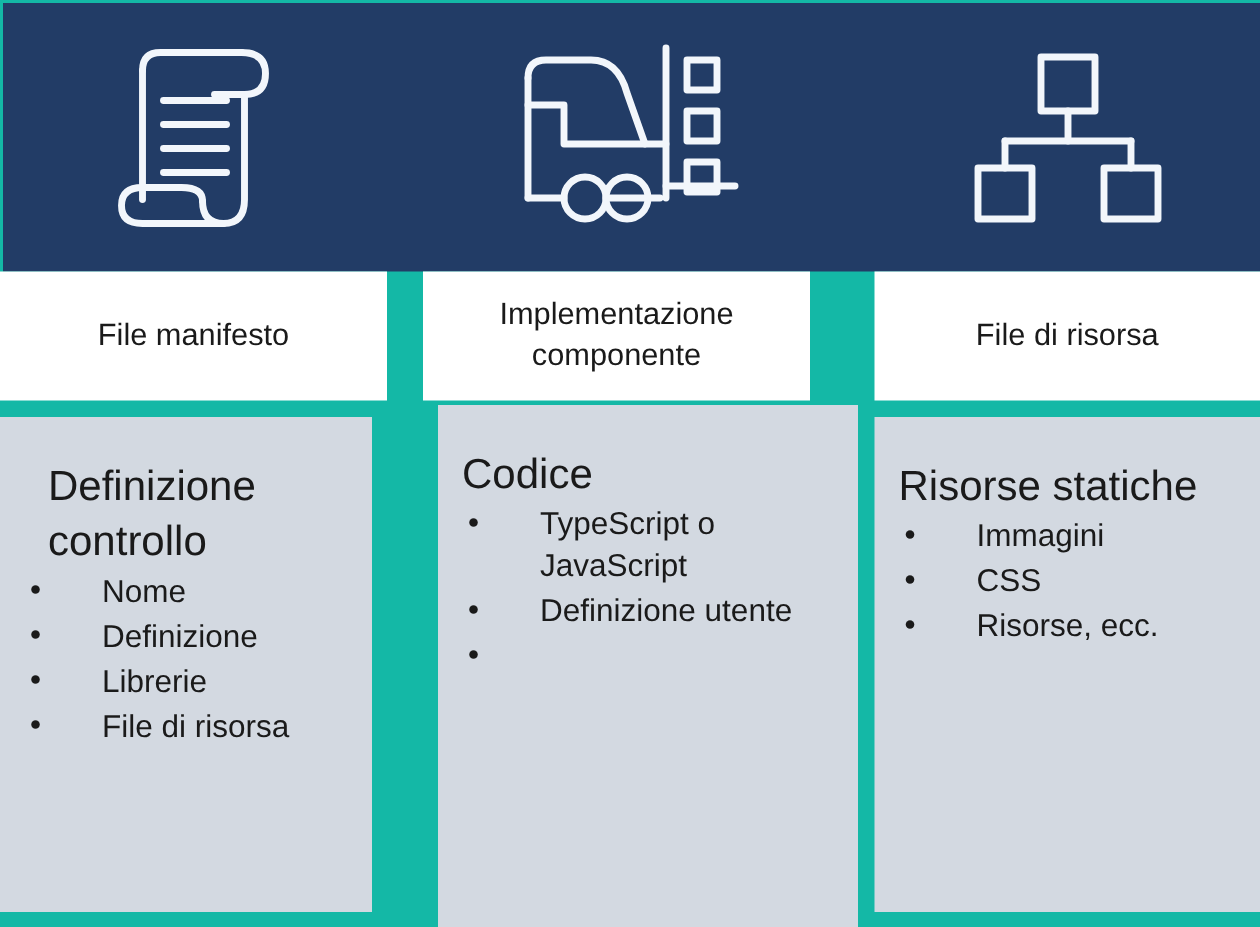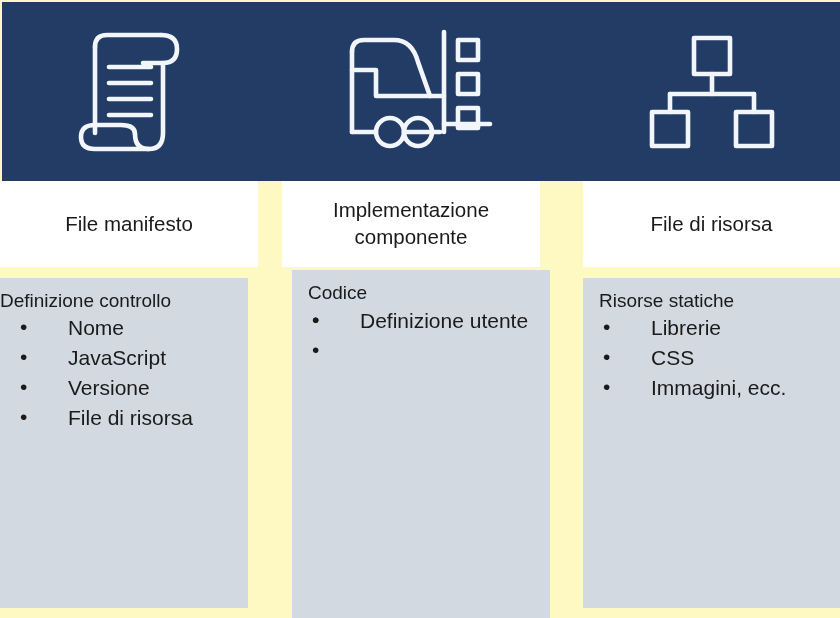--- a/index.html
+++ b/index.html
@@ -3,21 +3,21 @@
 <meta charset="utf-8">
 <style>
   html,body{margin:0;padding:0;}
   body{
     width:840px;height:618px;
     background:#ffffff;
     font-family:"Liberation Sans", sans-serif;
     overflow:hidden;
     position:relative;
   }
-  .stage{position:absolute;left:0;top:0;width:840px;height:618px;background:#fef9c3;}
+  .stage{position:absolute;left:0;top:0;width:840px;height:618px;background:#14b8a6;}
 
   
   .header-band{
     position:absolute;left:2px;top:2px;width:838px;height:179px;
     background:#223C66;
   }
   .icon-cell{
     position:absolute;top:2px;height:179px;
     display:flex;align-items:center;justify-content:center;
   }
@@ -42,32 +42,32 @@
     background:#D3D9E1;
     box-sizing:border-box;
     padding:10px 0 0 0;
   }
 
   
   .col1-head{left:0px;top:181px;width:258px;height:86px;}
   .col1-body{left:0px;top:278px;width:248px;height:330px;}
   
   .col2-head{left:282px;top:181px;width:258px;height:86px;}
-  .col2-body{left:292px;top:270px;width:258px;height:348px;}
+  .col2-body{left:292px;top:270px;width:280px;height:348px;}
   
   .col3-head{left:583px;top:181px;width:257px;height:86px;}
   .col3-body{left:583px;top:278px;width:257px;height:330px;}
 
   
   .lead{
-    font-size:19px;
+    font-size:28px;
     line-height:1.32;
     color:#1a1a1a;
-    padding:0 6px 0 0;
-    margin:0 0 1px 0;
+    padding:0 6px 0 32px;
+    margin:18px 0 1px 0;
   }
   .col2-body .lead{padding-left:16px;}
   .col3-body .lead{padding-left:16px;}
 
   ul.bullets{
     list-style:none;
     margin:0;
     padding:0 4px 0 16px;
   }
   ul.bullets li{
@@ -148,66 +148,67 @@
   </div>
   <div class="col col-body col1-body">
     <p class="lead">Definizione controllo</p>
     <ul class="bullets">
       <li>
         <span class="bullet-dot">•</span>
         <span>Nome</span>
       </li>
       <li>
         <span class="bullet-dot">•</span>
-        <span>JavaScript</span>
-      </li>
-      <li>
-        <span class="bullet-dot">•</span>
-        <span>Versione</span>
+        <span>Definizione</span>
+      </li>
+      <li>
+        <span class="bullet-dot">•</span>
+        <span>Librerie</span>
       </li>
       <li>
         <span class="bullet-dot">•</span>
         <span class="nowrap">File di risorsa</span>
       </li>
     </ul>
   </div>
 
   <div class="col col-head col2-head">
     <span>Implementazione componente</span>
   </div>
   <div class="col col-body col2-body">
     <p class="lead">Codice</p>
     <ul class="bullets">
       <li>
         <span class="bullet-dot">•</span>
+        <span>TypeScript o JavaScript</span>
       </li>
       <li>
         <span class="bullet-dot">•</span>
         <span>Definizione utente</span>
       </li>
       <li>
         <span class="bullet-dot">•</span>
       </li>
     </ul>
   </div>
 
   <div class="col col-head col3-head">
     <span>File di risorsa</span>
   </div>
   <div class="col col-body col3-body">
     <p class="lead">Risorse statiche</p>
     <ul class="bullets">
       <li>
         <span class="bullet-dot">•</span>
-        <span>Librerie</span>
+        <span>Immagini</span>
       </li>
       <li>
         <span class="bullet-dot">•</span>
         <span>CSS</span>
       </li>
       <li>
         <span class="bullet-dot">•</span>
-        <span class="nowrap">Immagini, ecc.</span>
+        <span class="nowrap">Risorse, ecc.</span>
       </li>
     </ul>
   </div>
 
 </div>
 
 </body></html>

